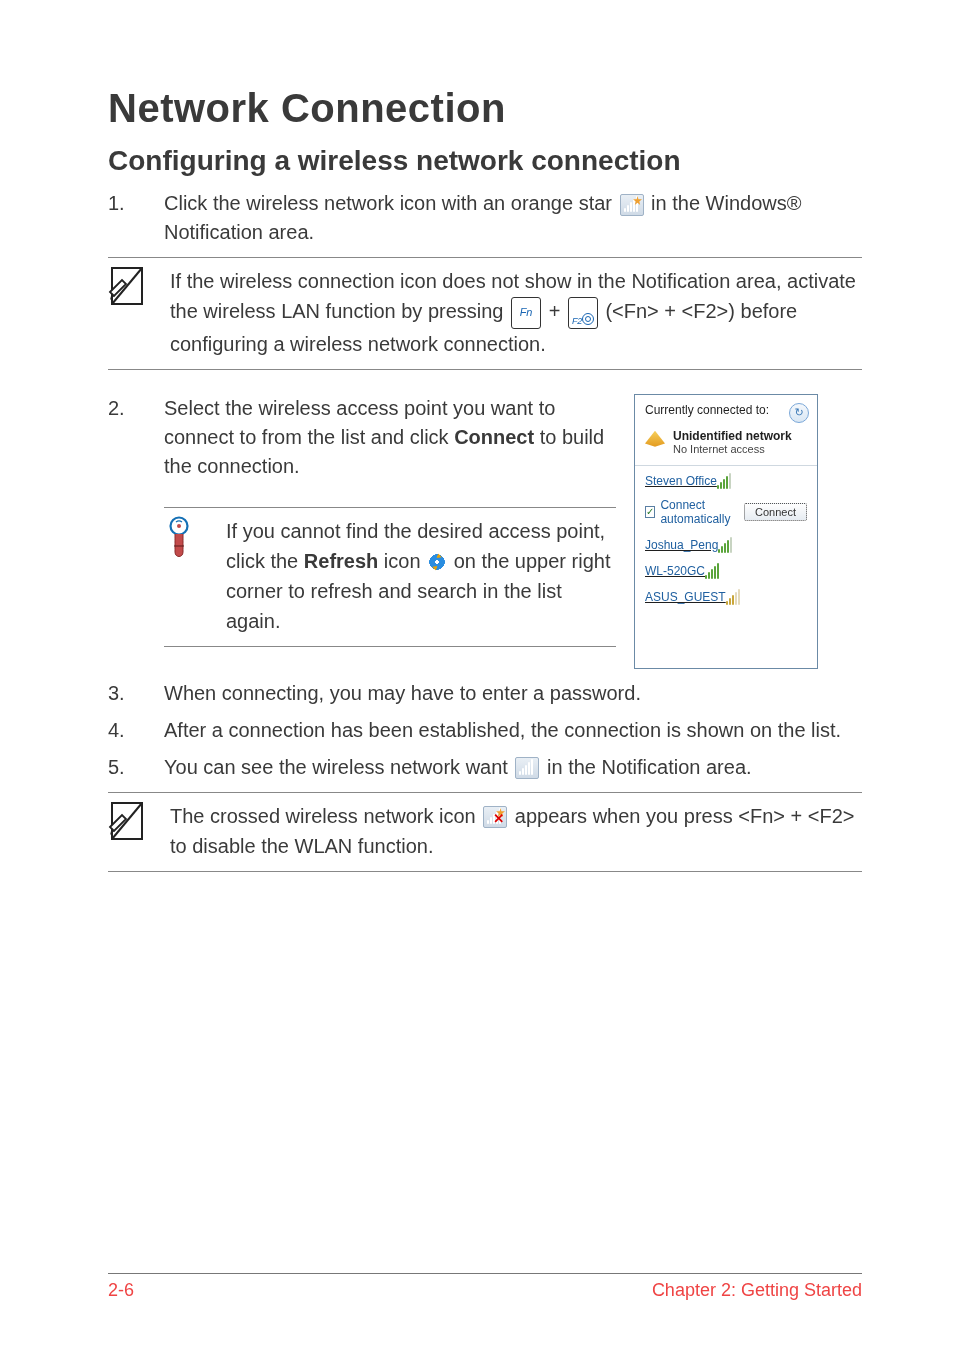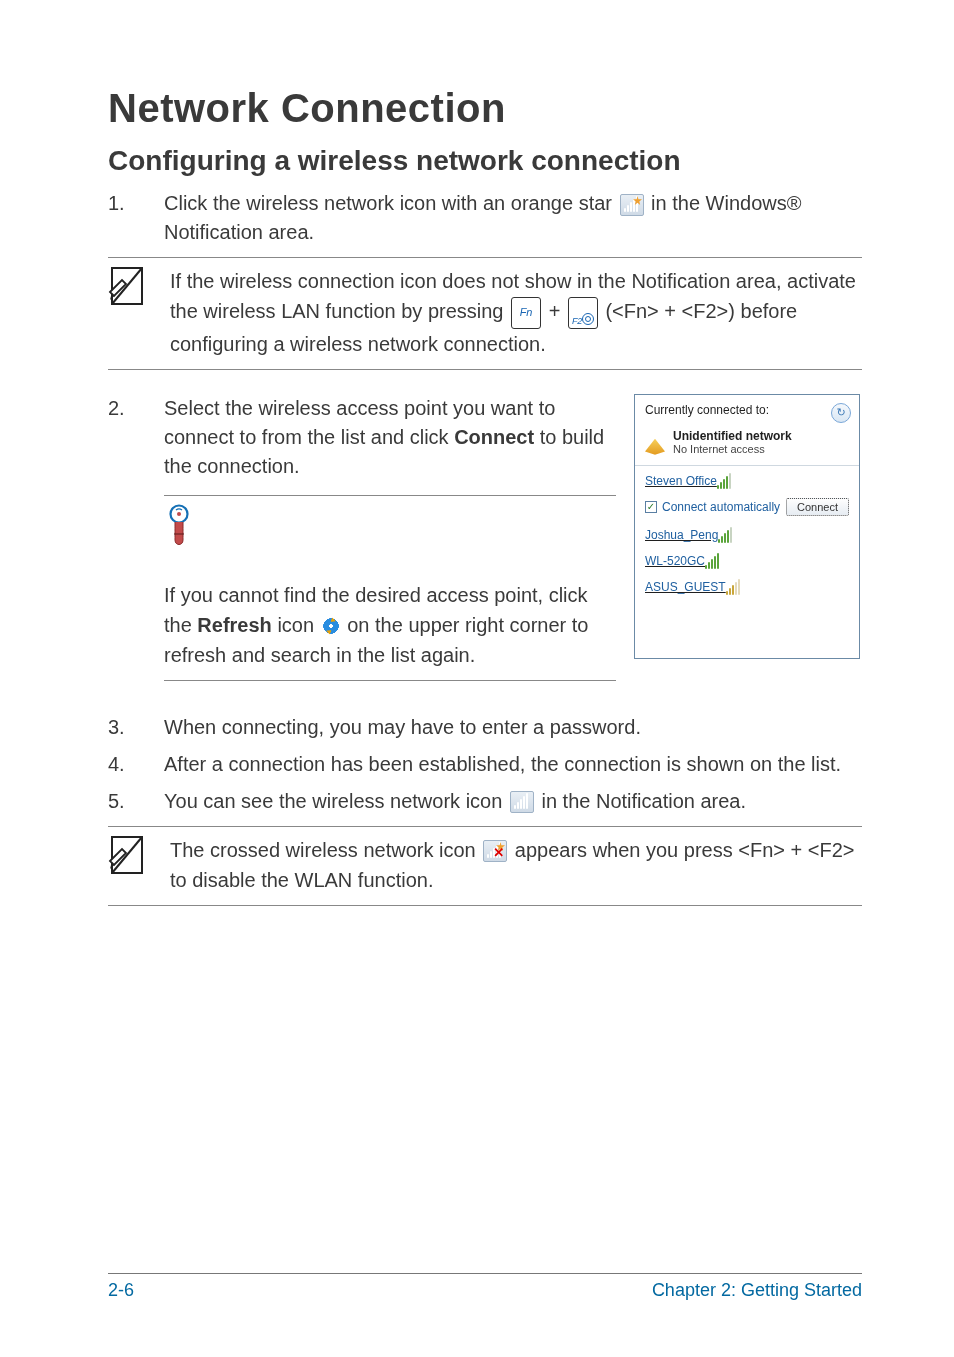--- a/index.html
+++ b/index.html
@@ -93,39 +93,39 @@
   }
   .refresh-icon::before { top:1px; left:9px; transform:rotate(20deg); }
   .refresh-icon::after { bottom:1px; right:9px; transform:rotate(200deg); }
 
   .two-col { display:flex; gap:18px; align-items:flex-start; margin-bottom:8px; }
   .two-col .left { flex:1; }
   .two-col .right { width:228px; flex-shrink:0; }
 
   
   .wifi-popup {
-    width:226px;
+    width:184px;
     border:1px solid #6b8aa6;
     background:#fff;
     font-family:"Segoe UI",Tahoma,sans-serif;
     font-size:12px;
     color:#1f1f1f;
   }
   .wifi-popup .hdr {
     display:flex; justify-content:space-between; align-items:flex-start;
     padding:8px 8px 6px 10px;
   }
   .wifi-popup .hdr-title { font-size:12px; }
   .wifi-popup .refresh-badge {
     width:20px; height:20px; border:1px solid #7aa7d8; border-radius:50%;
     display:flex; align-items:center; justify-content:center;
     background:linear-gradient(#f4f8fc,#d9e7f4);
   }
   .wifi-popup .refresh-badge span { font-size:11px; color:#3a78b5; }
-  .wifi-popup .net-row { display:flex; gap:8px; padding:0 10px 8px 10px;align-items:flex-end; }
+  .wifi-popup .net-row { display:flex; gap:8px; padding:0 10px 8px 10px; }
   .wifi-popup .net-icon {
     width:20px; height:16px; flex-shrink:0;
     background: linear-gradient(#f6cf5a,#e39a1f);
     clip-path: polygon(50% 0, 100% 80%, 50% 100%, 0 80%);
     margin-top:2px;
   }
   .wifi-popup .net-text .t1 { font-weight:700; font-size:12px; }
   .wifi-popup .net-text .t2 { font-size:11px; color:#444; }
   .wifi-popup .sep { border-top:1px solid #cfd8e0; margin:2px 0; }
   .wifi-popup .section-label {
@@ -161,23 +161,23 @@
   .wifi-popup .footer {
     border-top:1px solid #cfd8e0;
     text-align:center; padding:8px 4px;
   }
   .wifi-popup .footer a { color:#2060a0; font-size:12px; text-decoration:none; }
 
   .footer-bar {
     position:absolute; left:108px; right:92px; bottom:56px;
     border-top:1px solid #777; padding-top:6px;
     display:flex; justify-content:space-between;
-    font-size:18px; color:#0369a1;
-  }
-  .note-box.nomargin { margin-left:56px; margin-top:14px;flex-direction:column; }
+    font-size:18px; color:#ef4444;
+  }
+  .note-box.nomargin { margin-left:56px; margin-top:26px; }
 </style>
 </head>
 <body>
 
 <h1>Network Connection</h1>
 <h2>Configuring a wireless network connection</h2>
 
 <div class="step-row">
   <div class="step-num">1.</div>
   <div class="step-text">
@@ -321,21 +321,21 @@
 </div>
 
 <div class="step-row">
   <div class="step-num">4.</div>
   <div class="step-text">After a connection has been established, the connection is shown on the list.</div>
 </div>
 
 <div class="step-row">
   <div class="step-num">5.</div>
   <div class="step-text">
-    <span>You can see the wireless network icon </span>
+    <span>You can see the wireless network want </span>
     <span class="inline-icon">
       <span class="signal-bars">
           <span class="b1"></span>
           <span class="b2"></span>
           <span class="b3"></span>
           <span class="b4"></span>
           <span class="b5"></span>
         </span>
     </span>
     <span> in the Notification area.</span>

